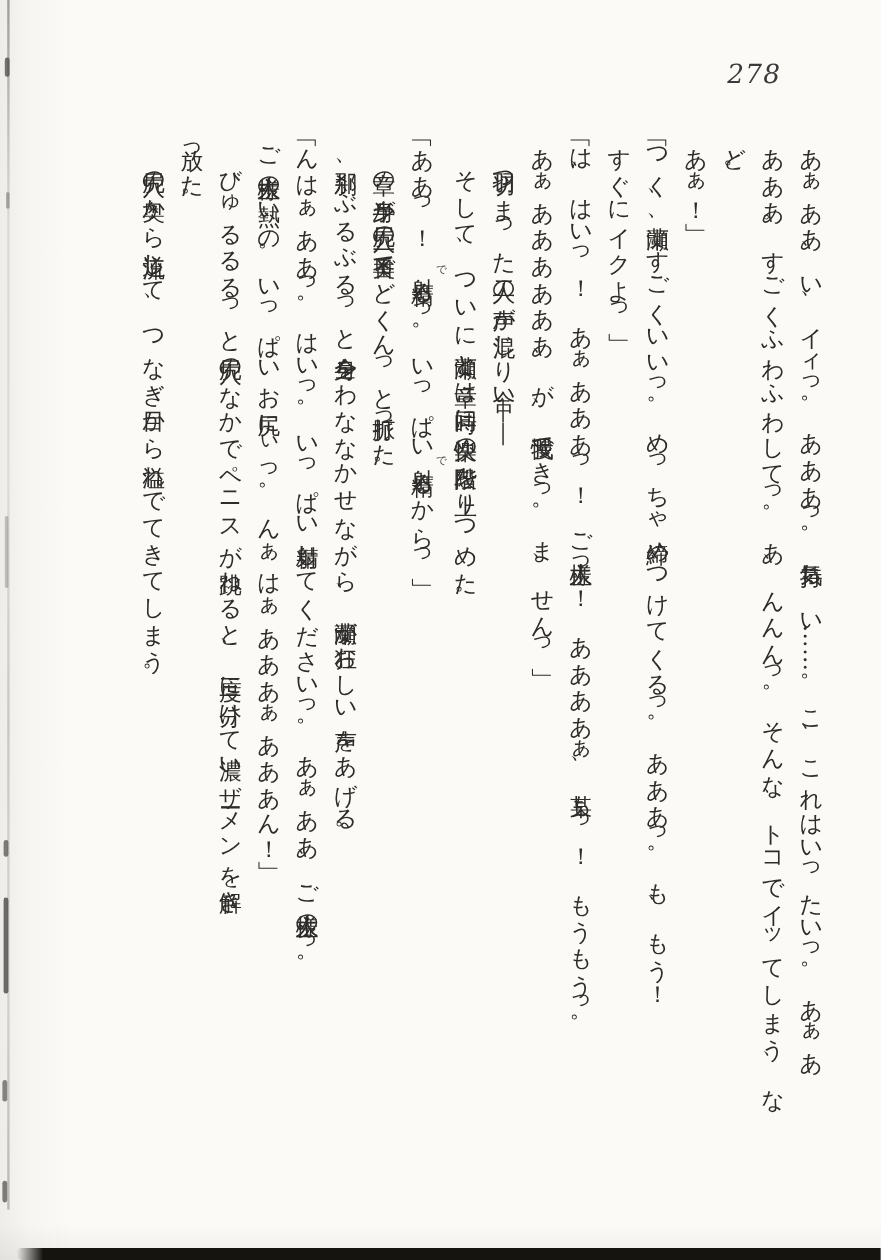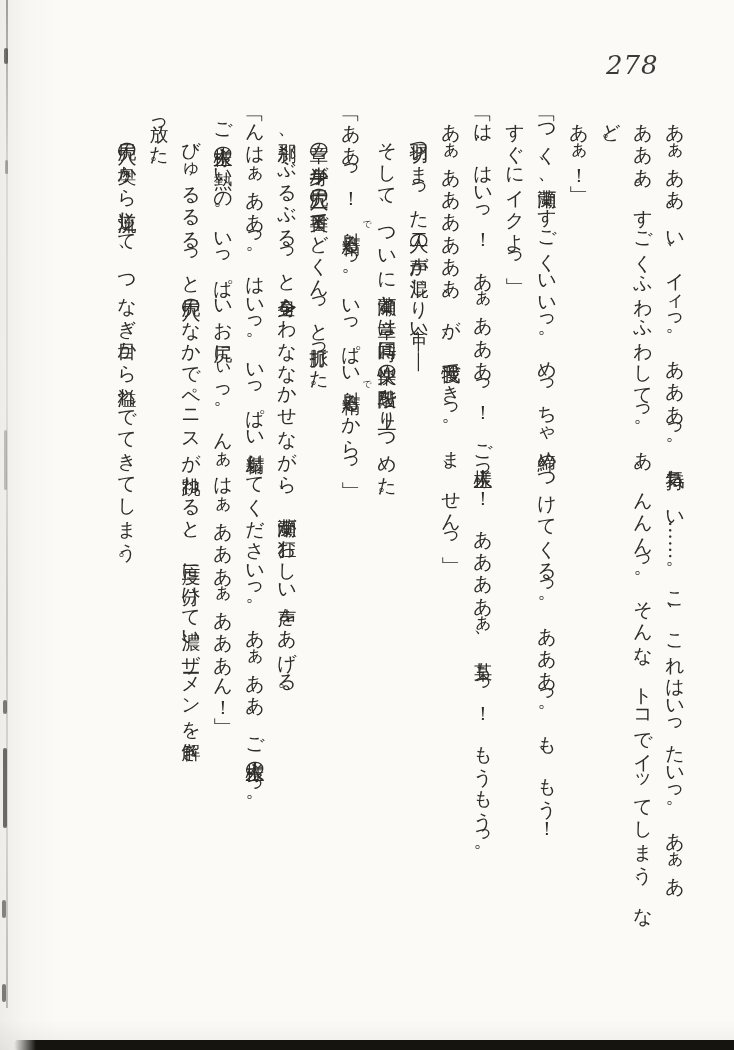--- a/index.html
+++ b/index.html
@@ -10,21 +10,21 @@
   }
   
   .paper-vignette{
     position:absolute;inset:0;pointer-events:none;
     background:
       linear-gradient(90deg, rgba(120,120,115,0.10) 0px, rgba(120,120,115,0.03) 26px, rgba(0,0,0,0) 60px),
       linear-gradient(0deg, rgba(80,80,75,0.08) 0px, rgba(0,0,0,0) 30px);
   }
   .page-number{
     position:absolute;top:50px;left:606px;
-    font-size:26px;font-style:italic;color:#3a3a3a;
+    font-size:22px;font-style:italic;color:#3a3a3a;
     letter-spacing:1px;
   }
   .text-block{
     position:absolute;top:110px;right:42px;height:840px;width:560px;
     writing-mode:vertical-rl;text-orientation:mixed;
     font-size:19px;color:#2e2c2a;
   }
   .line{
     margin:0;padding:0;
     line-height:32px;               

